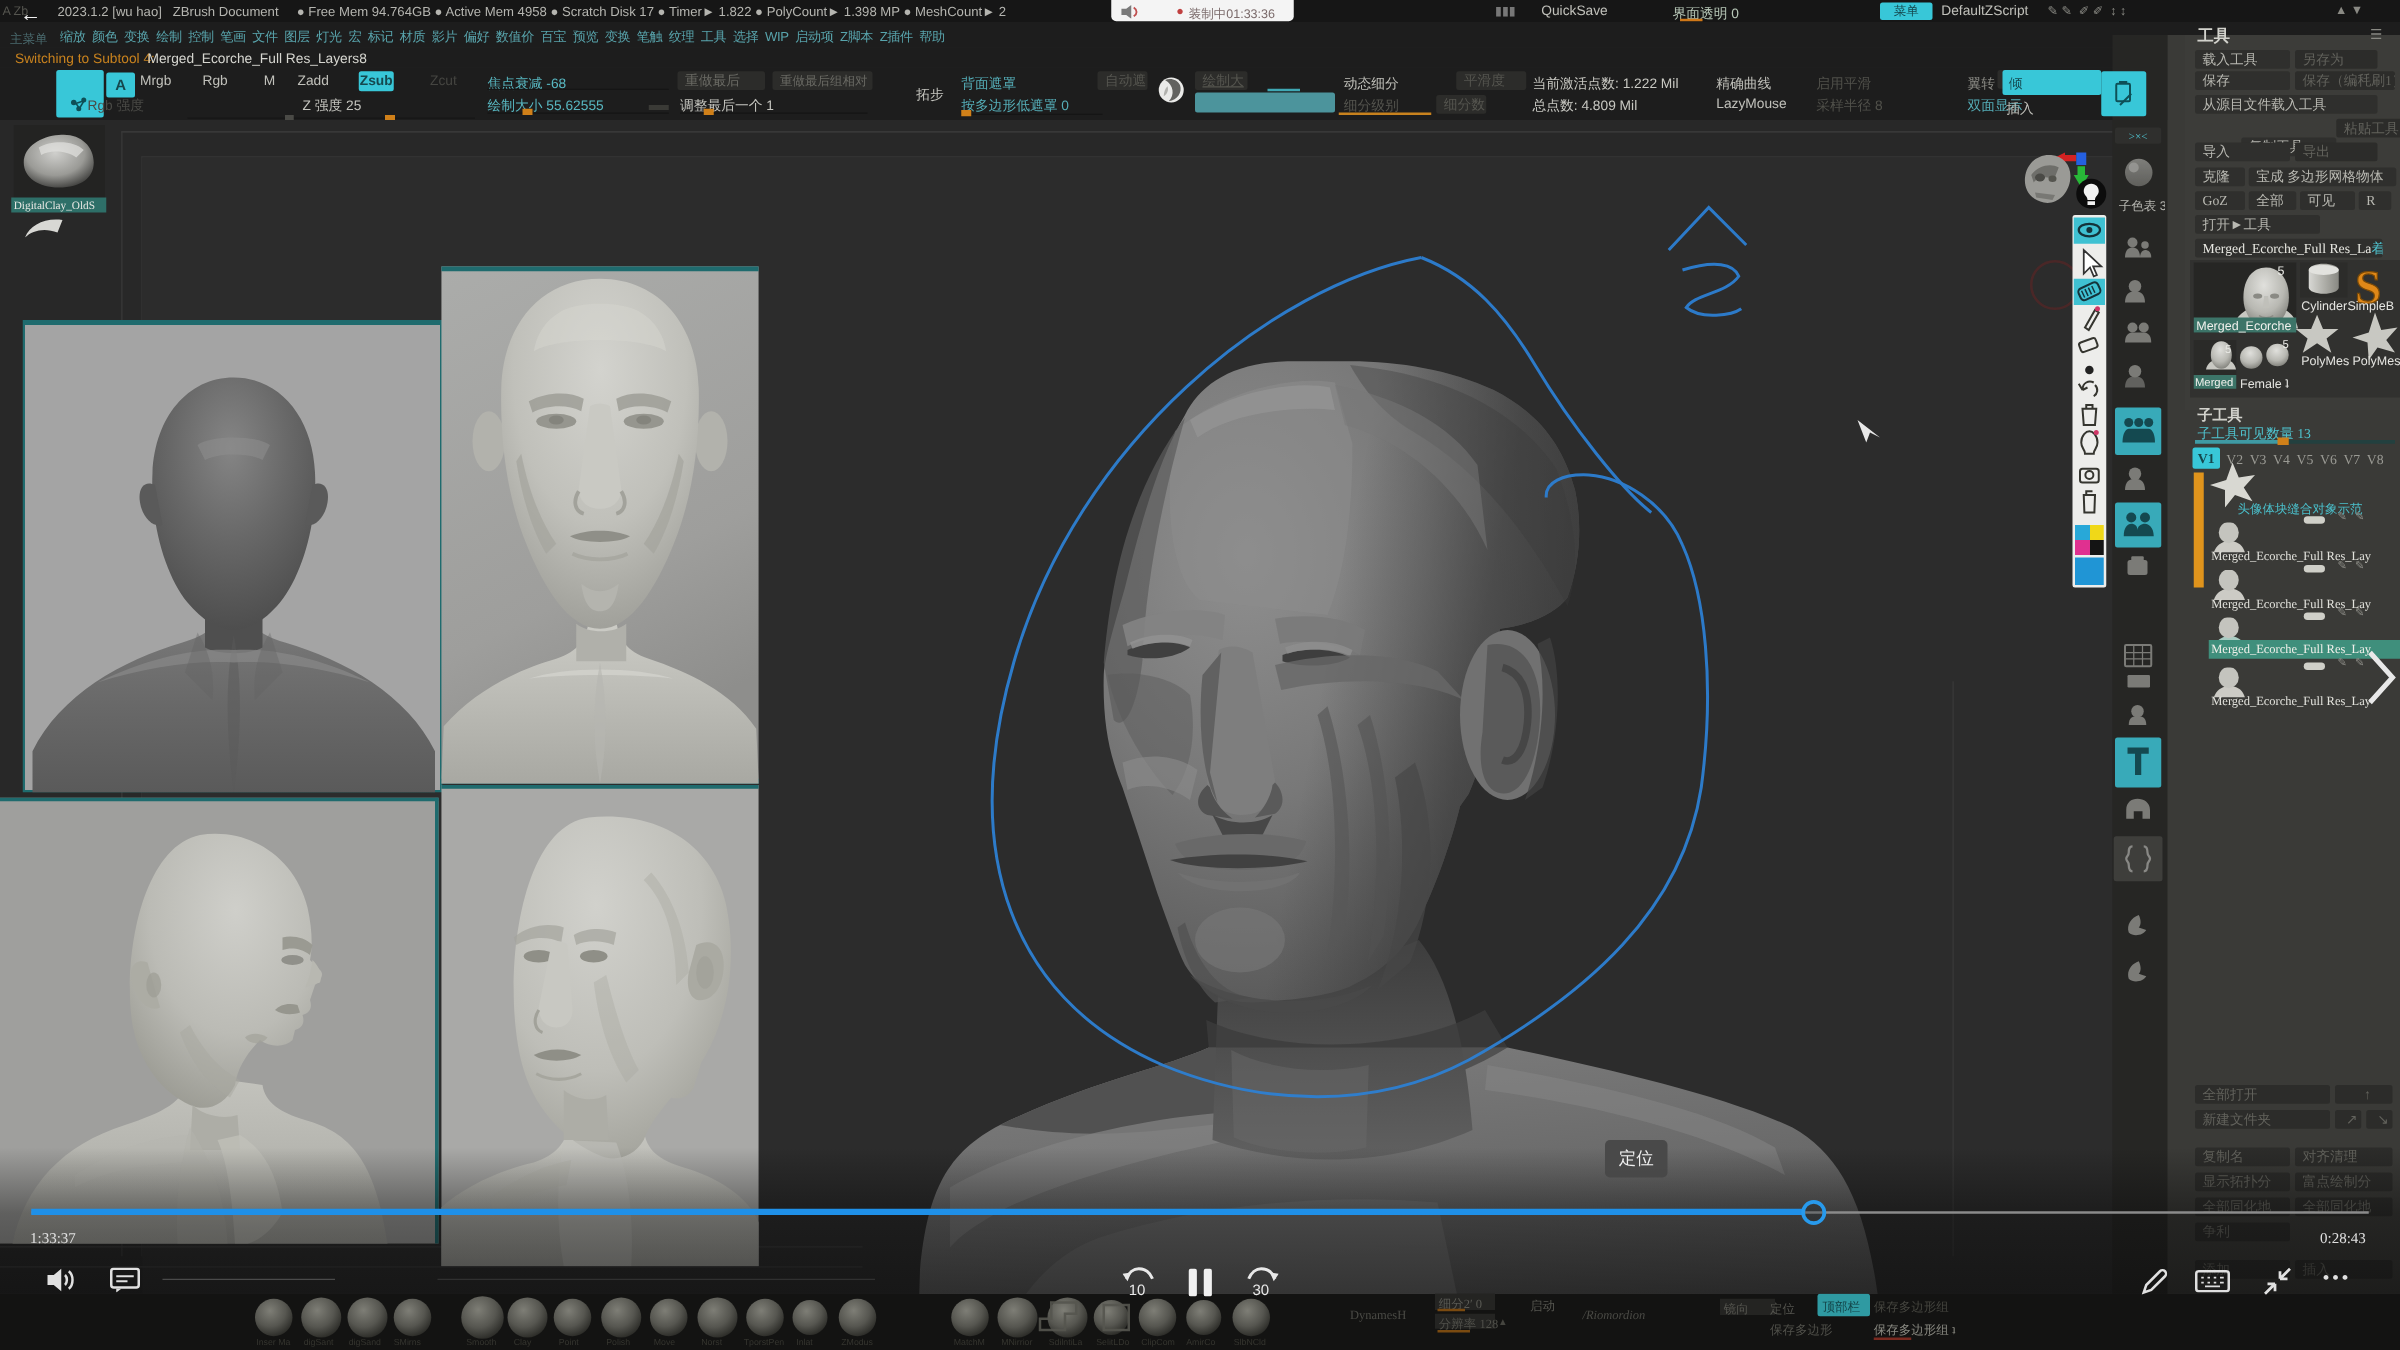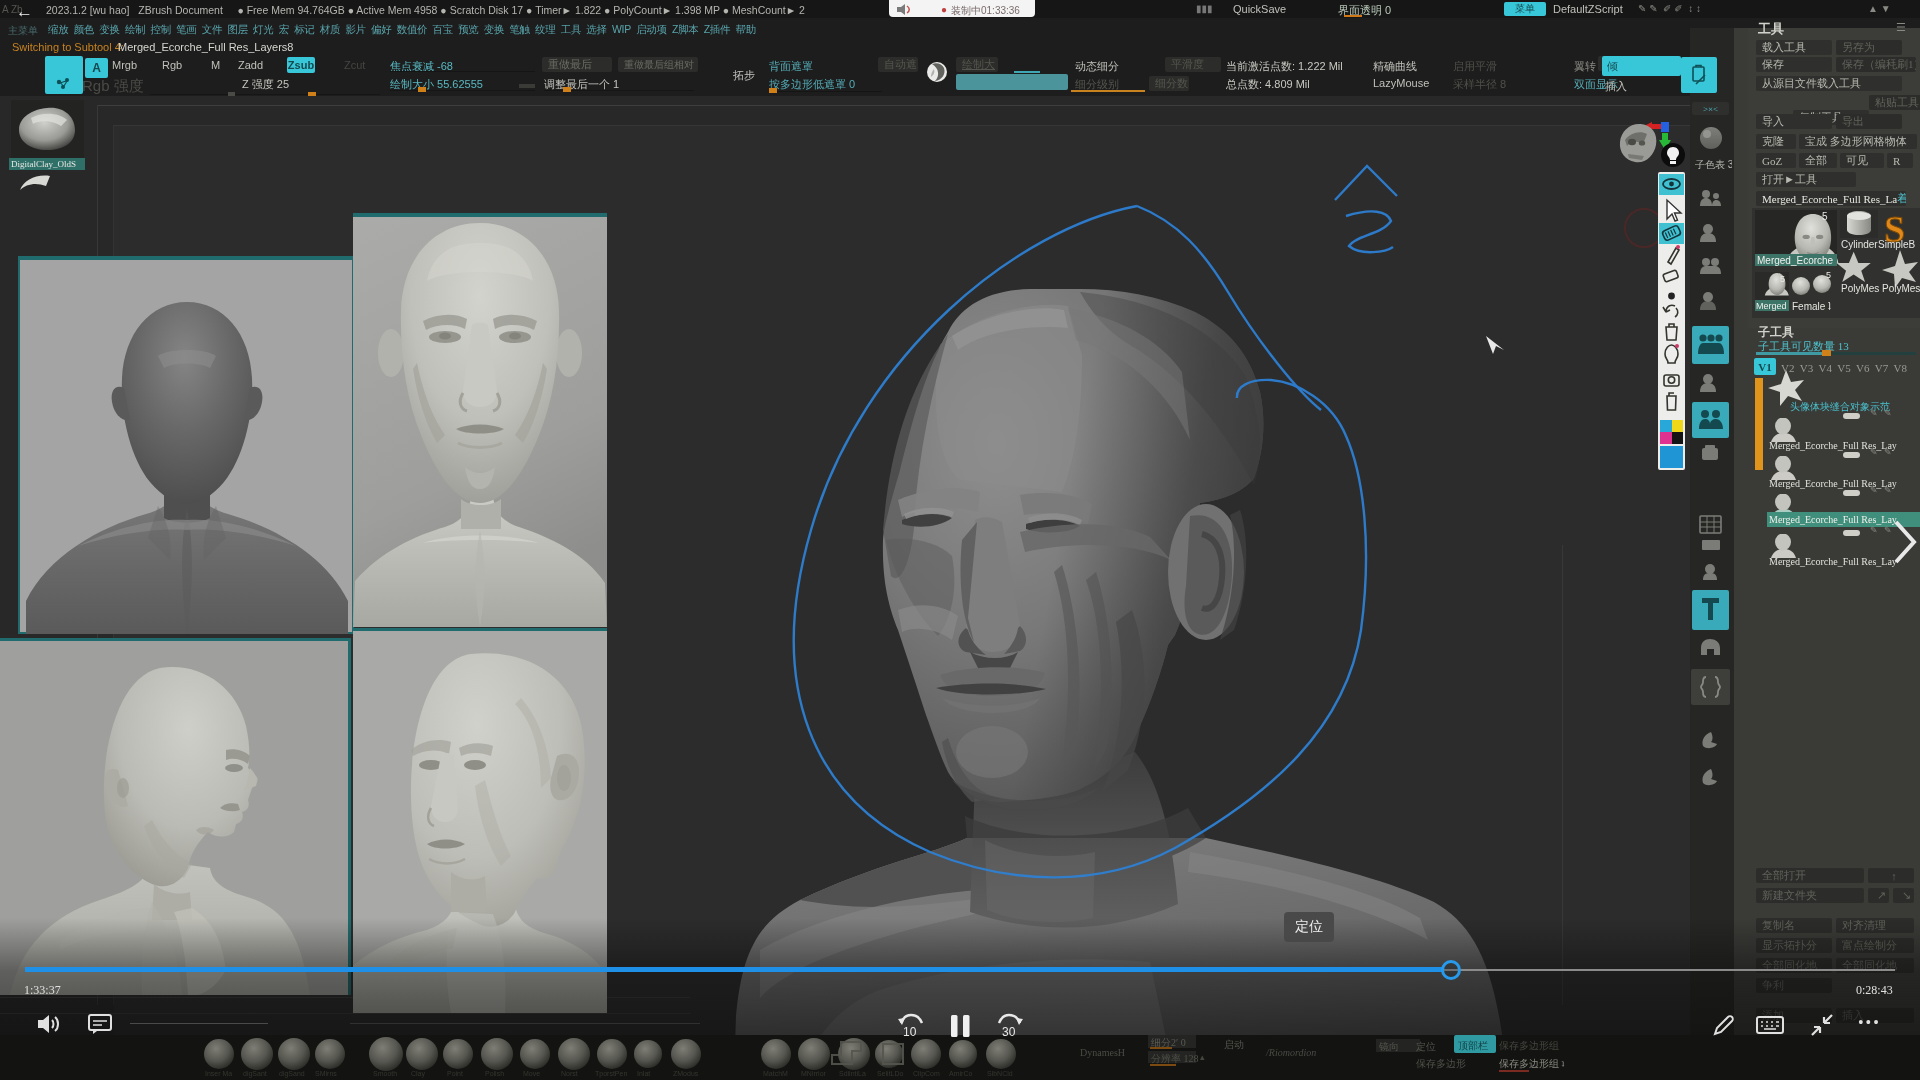--- a/index.html
+++ b/index.html
@@ -53,21 +53,21 @@
     <div class="tealbox" style="left:45px;top:56px;width:38px;height:38px;"></div>
     <svg class="abs" style="left:45px;top:56px;" width="38" height="41" viewBox="0 0 38 41">
       <g fill="#0e5057">
         <circle cx="14" cy="26" r="2.2"></circle>
           <circle cx="22" cy="24" r="2"></circle>
           <circle cx="18" cy="31" r="2"></circle>
         <path d="M15 27 L21 25 M18 30 L16 27 M19 30 L22 25" stroke="#0e5057" stroke-width="1.2"></path>
       </g>
     </svg>
     <div class="tealbox" style="left:85px;top:58px;width:23px;height:20px;font-size:12px;display:flex;align-items:center;justify-content:center;font-weight:bold;">A</div>
-    <div class="t" style="left:70px;top:77px;font-size:15px;color:#4a4a46;margin-left:12px;">Rgb 强度</div>
+    <div class="t" style="left:70px;top:77px;font-size:11px;color:#4a4a46;">Rgb 强度</div>
     <div class="t" style="left:112px;top:59px;font-size:11px;color:#c0c0ba;">Mrgb</div>
     <div class="t" style="left:162px;top:59px;font-size:11px;color:#c0c0ba;text-align:center;">Rgb</div>
     <div class="t" style="left:211px;top:59px;font-size:11px;color:#c0c0ba;">M</div>
     <div class="t" style="left:238px;top:59px;font-size:11px;color:#c0c0ba;">Zadd</div>
     <div class="tealbox" style="left:287px;top:57px;width:28px;height:16px;font-size:11px;display:flex;align-items:center;justify-content:center;font-weight:bold;">Zsub</div>
     <div class="t" style="left:344px;top:59px;font-size:11px;color:#454541;">Zcut</div>
     <div class="t" style="left:242px;top:77px;font-size:11px;color:#c5c5bf;">Z 强度 25</div>
     <div class="abs" style="left:150px;top:94px;width:230px;height:1px;background:#161616;"></div>
     <div class="abs" style="left:228px;top:92px;width:7px;height:4px;background:#4a4a46;"></div>
     <div class="abs" style="left:308px;top:92px;width:8px;height:5px;background:#d08019;"></div>

